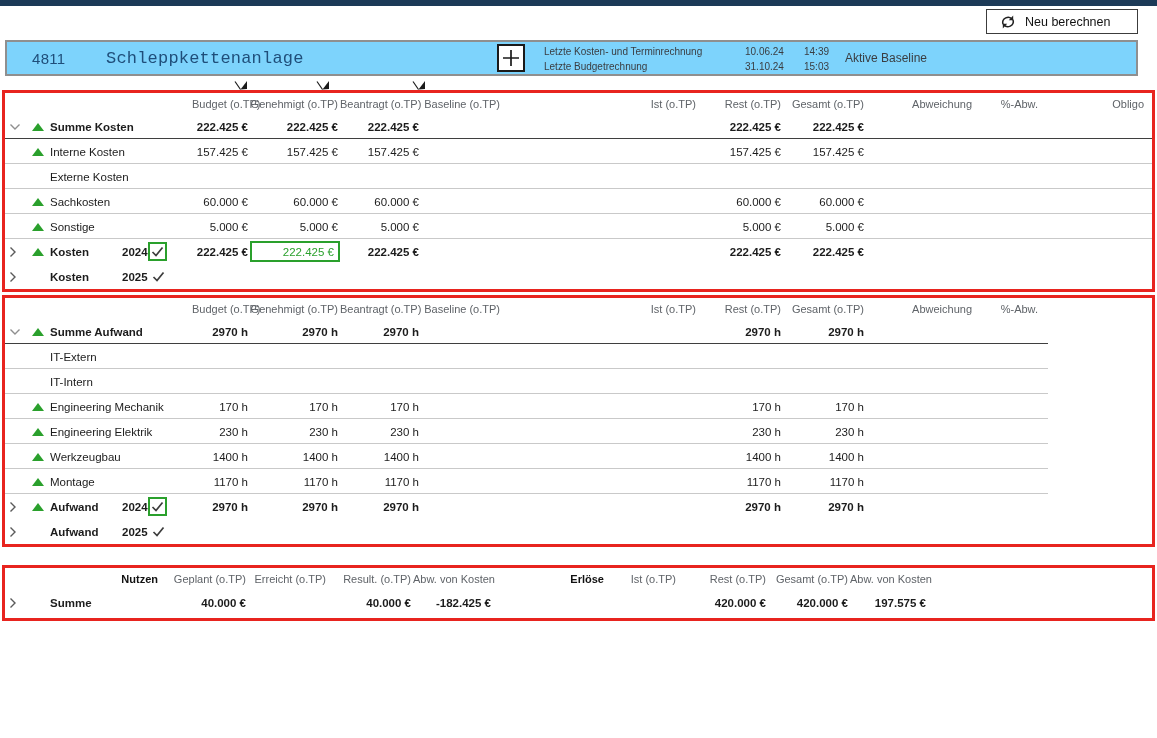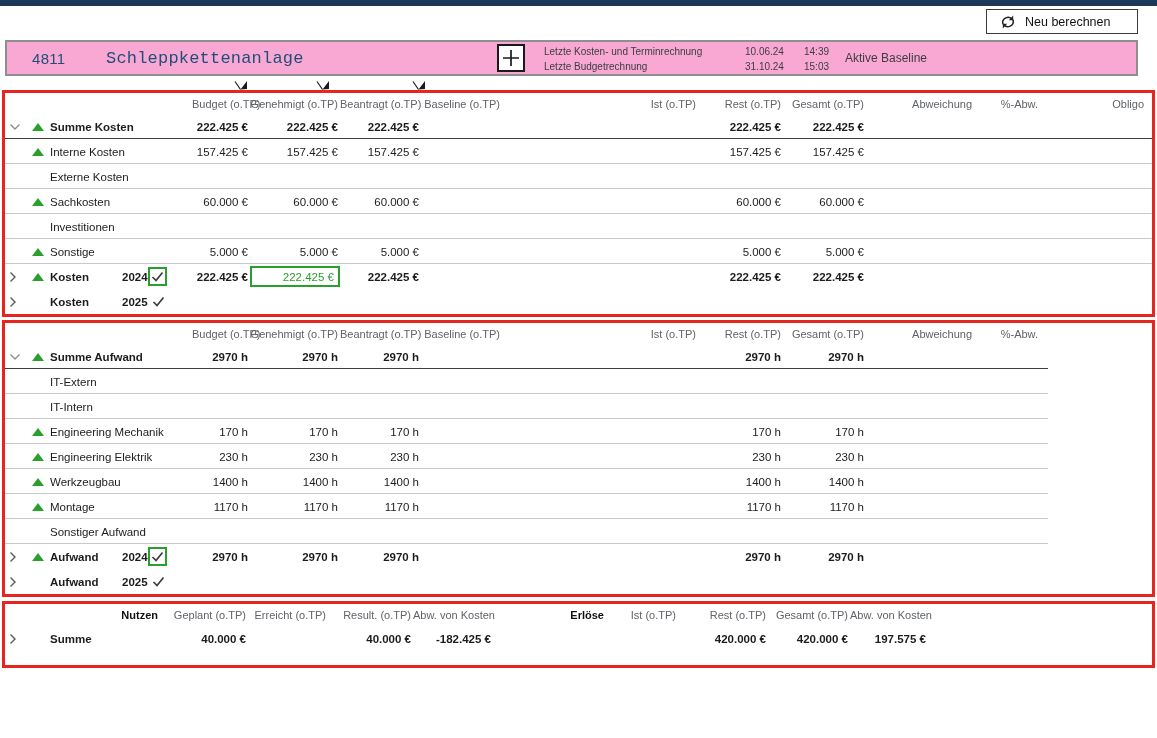--- a/index.html
+++ b/index.html
@@ -9,37 +9,37 @@
   *{box-sizing:border-box;}
   html,body{margin:0;padding:0;}
   body{width:1157px;height:738px;background:#fff;overflow:hidden;
        font-family:"Liberation Sans",sans-serif;}
   .topbar{height:6px;background:var(--navy);}
   .toolbar{position:relative;height:34px;}
   .recalc{position:absolute;top:3px;right:19px;height:25px;min-width:152px;
           display:flex;align-items:center;gap:9px;padding:0 13px;background:#fff;
           border:1px solid #3c3c3c;font-size:12.5px;color:#111;
           font-family:"Liberation Sans",sans-serif;cursor:pointer;}
-  .phead{position:relative;margin:0 19px 0 5px;height:36px;border:2px solid #8f8f8f;background:#f9a8d4;}
+  .phead{position:relative;margin:0 19px 0 5px;height:36px;border:2px solid #8f8f8f;background:#7dd3fc;}
   .pid{position:absolute;left:25px;top:50%;transform:translateY(-50%);
        font-size:15px;color:var(--blue);letter-spacing:.3px;}
   .pname{position:absolute;left:99px;top:50%;transform:translateY(-50%);
        font-size:17px;color:var(--blue);letter-spacing:.2px;font-family:Liberation Mono, monospace;}
   .plusbox{position:absolute;left:490px;top:50%;transform:translateY(-50%);
        width:28px;height:28px;border:2px solid #1a1a1a;background:#fff;padding:0;
        display:flex;align-items:center;justify-content:center;cursor:pointer;}
   .infocol{position:absolute;top:2px;font-size:10px;color:#3a3d41;line-height:15px;white-space:nowrap;}
   .il{left:537px;} .idt{left:738px;} .itm{left:797px;}
   .ibl{left:838px;top:50%;transform:translateY(-50%);font-size:12px;color:#3a3d41;
        position:absolute;white-space:nowrap;}
   .ficons{position:relative;height:14px;}
   .ficon{position:absolute;top:1px;cursor:pointer;}
   .f1{left:234px;} .f2{left:316px;} .f3{left:412px;}
   .redbox{border:3px solid var(--red);margin:0 2px;background:#fff;}
-  .t2{margin-top:3px;} .t3{margin-top:4px;padding-bottom:14px;}
+  .t2{margin-top:3px;} .t3{margin-top:18px;padding-bottom:3px;}
   .trow{display:grid;height:25px;align-items:center;position:relative;}
   .t1 .trow,.t2 .trow{grid-template-columns:18px 27px 70px 28px 44px 58px 90px 81px 81px 196px 85px 83px 108px 66px 106px;}
   .t3 .trow{grid-template-columns:18px 27px 110px 88px 80px 85px 80px 113px 72px 90px 82px 78px 1fr;}
   .thead{height:21px;} .t3 .thead{height:22px;}
   .hcell{font-size:11px;color:var(--hdr);text-align:right;white-space:nowrap;padding-right:2px;}
   .hcell.hb{font-weight:700;color:#111;}
   .vcell{font-size:11.5px;color:var(--txt);text-align:right;white-space:nowrap;padding-right:2px;}
   .lcell{font-size:11.5px;color:var(--txt);white-space:nowrap;}
   .ycell{font-size:11.5px;color:var(--txt);padding-left:2px;white-space:nowrap;}
   .bold .vcell,.bold .lcell,.bold .ycell{font-weight:700;}
@@ -196,35 +196,20 @@
       <div class="vcell"></div>
       <div class="vcell"></div>
       <div class="vcell">60.000 €</div>
       <div class="vcell">60.000 €</div>
       <div class="vcell"></div>
       <div class="vcell"></div>
       <div class="vcell"></div>
     </div>
     <div class="trow sep-light">
       <div class="ccell"></div>
-      <div class="ccell"></div>
-      <div class="lcell" style="grid-column: 3 / span 3;">Investitionen</div>
-      <div class="vcell"></div>
-      <div class="vcell"></div>
-      <div class="vcell"></div>
-      <div class="vcell"></div>
-      <div class="vcell"></div>
-      <div class="vcell"></div>
-      <div class="vcell"></div>
-      <div class="vcell"></div>
-      <div class="vcell"></div>
-      <div class="vcell"></div>
-    </div>
-    <div class="trow sep-light">
-      <div class="ccell"></div>
       <div class="ccell">
         <span class="tri"></span>
       </div>
       <div class="lcell" style="grid-column: 3 / span 3;">Sonstige</div>
       <div class="vcell">5.000 €</div>
       <div class="vcell">5.000 €</div>
       <div class="vcell">5.000 €</div>
       <div class="vcell"></div>
       <div class="vcell"></div>
       <div class="vcell">5.000 €</div>
@@ -416,35 +401,20 @@
       <div class="vcell">1170 h</div>
       <div class="vcell">1170 h</div>
       <div class="vcell"></div>
       <div class="vcell"></div>
       <div class="vcell">1170 h</div>
       <div class="vcell">1170 h</div>
       <div class="vcell"></div>
       <div class="vcell"></div>
       <div class="vcell"></div>
     </div>
-    <div class="trow sep-light">
-      <div class="ccell"></div>
-      <div class="ccell"></div>
-      <div class="lcell" style="grid-column: 3 / span 3;">Sonstiger Aufwand</div>
-      <div class="vcell"></div>
-      <div class="vcell"></div>
-      <div class="vcell"></div>
-      <div class="vcell"></div>
-      <div class="vcell"></div>
-      <div class="vcell"></div>
-      <div class="vcell"></div>
-      <div class="vcell"></div>
-      <div class="vcell"></div>
-      <div class="vcell"></div>
-    </div>
     <div class="trow bold">
       <div class="ccell">
         <svg width="8" height="12" viewBox="0 0 8 12">
           <path d="M1.5 1.5 L6 6 L1.5 10.5" fill="none" stroke="#5a5a5a" stroke-width="1.4"></path>
         </svg>
       </div>
       <div class="ccell">
         <span class="tri"></span>
       </div>
       <div class="lcell">Aufwand</div>

